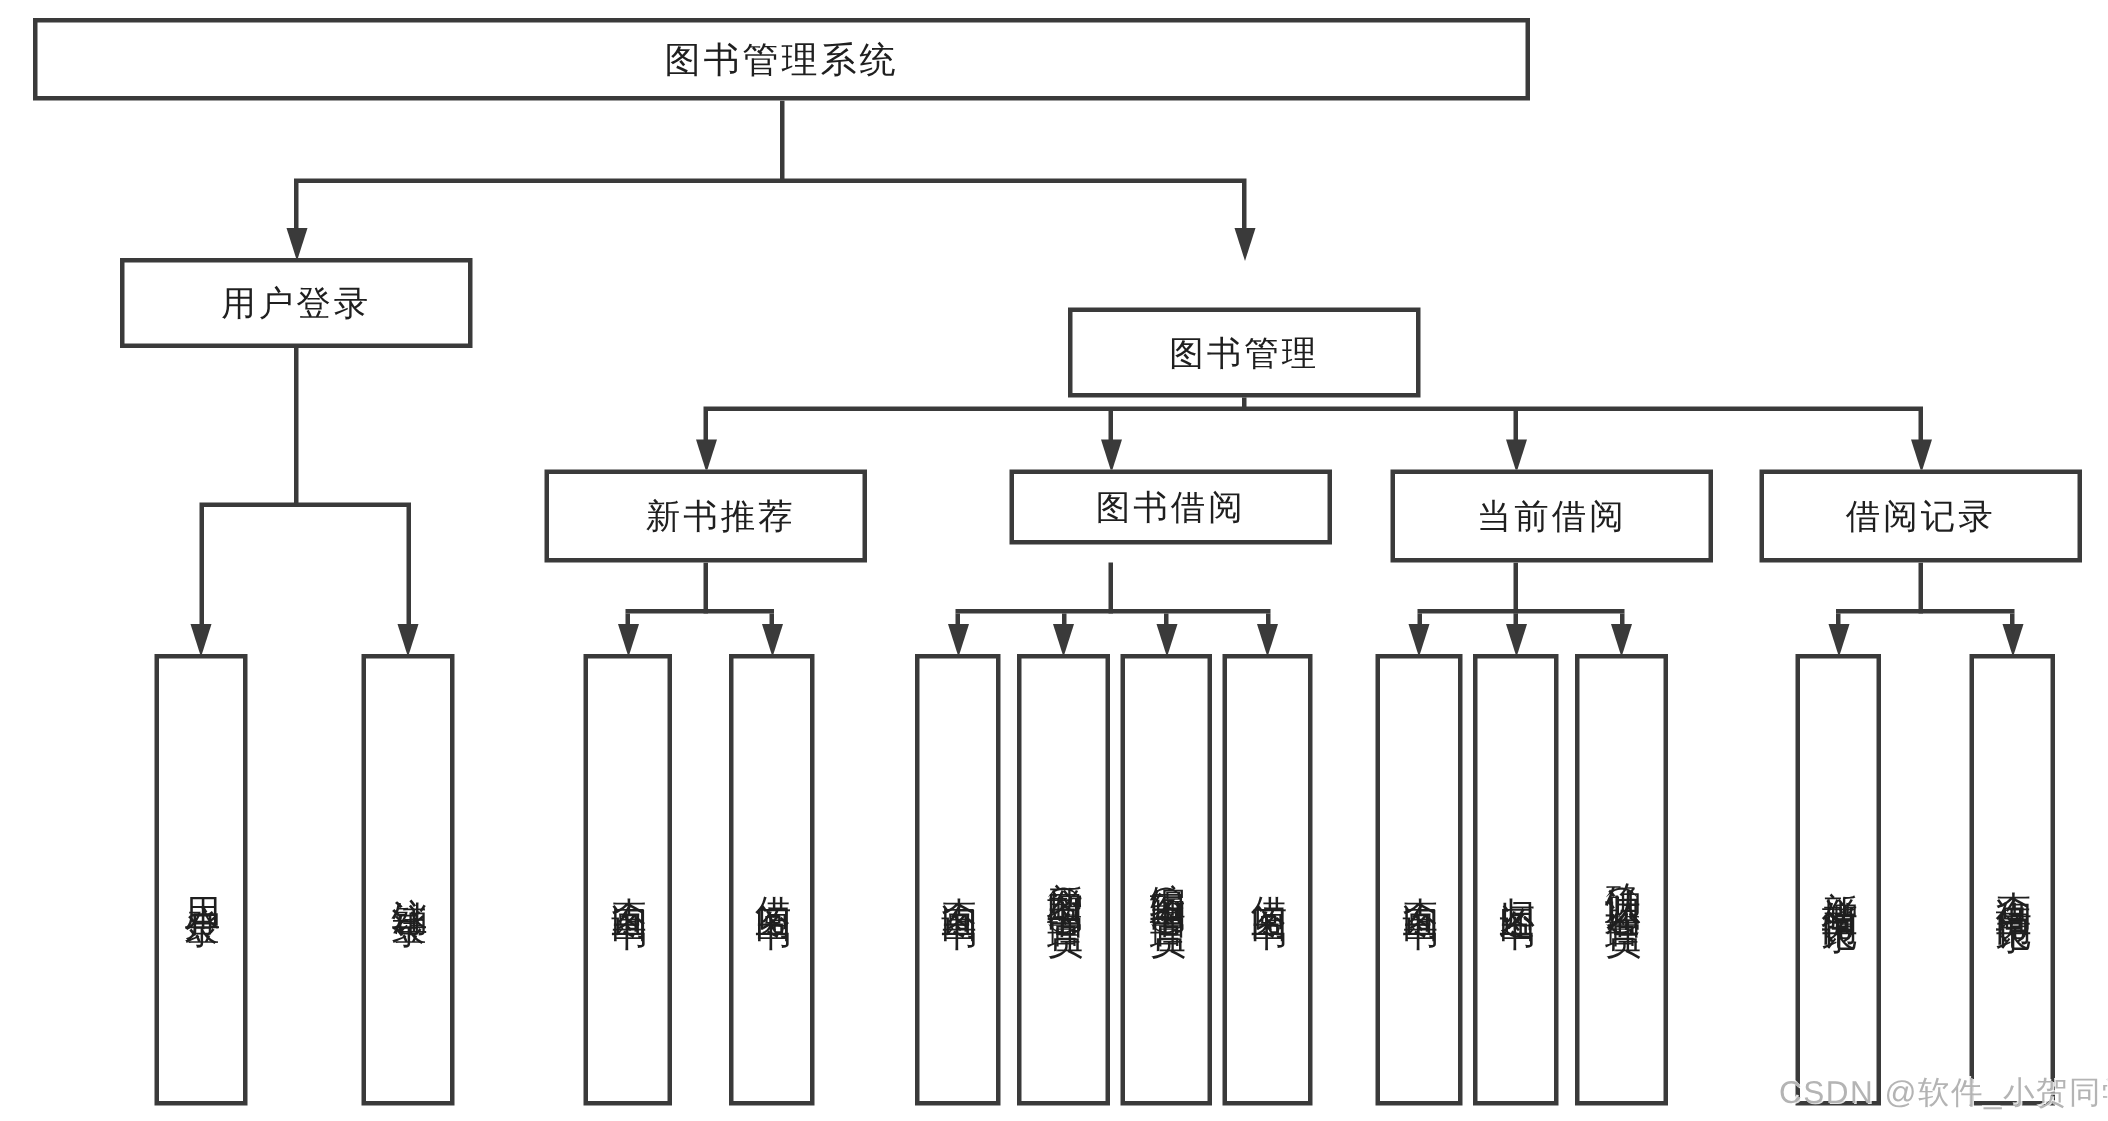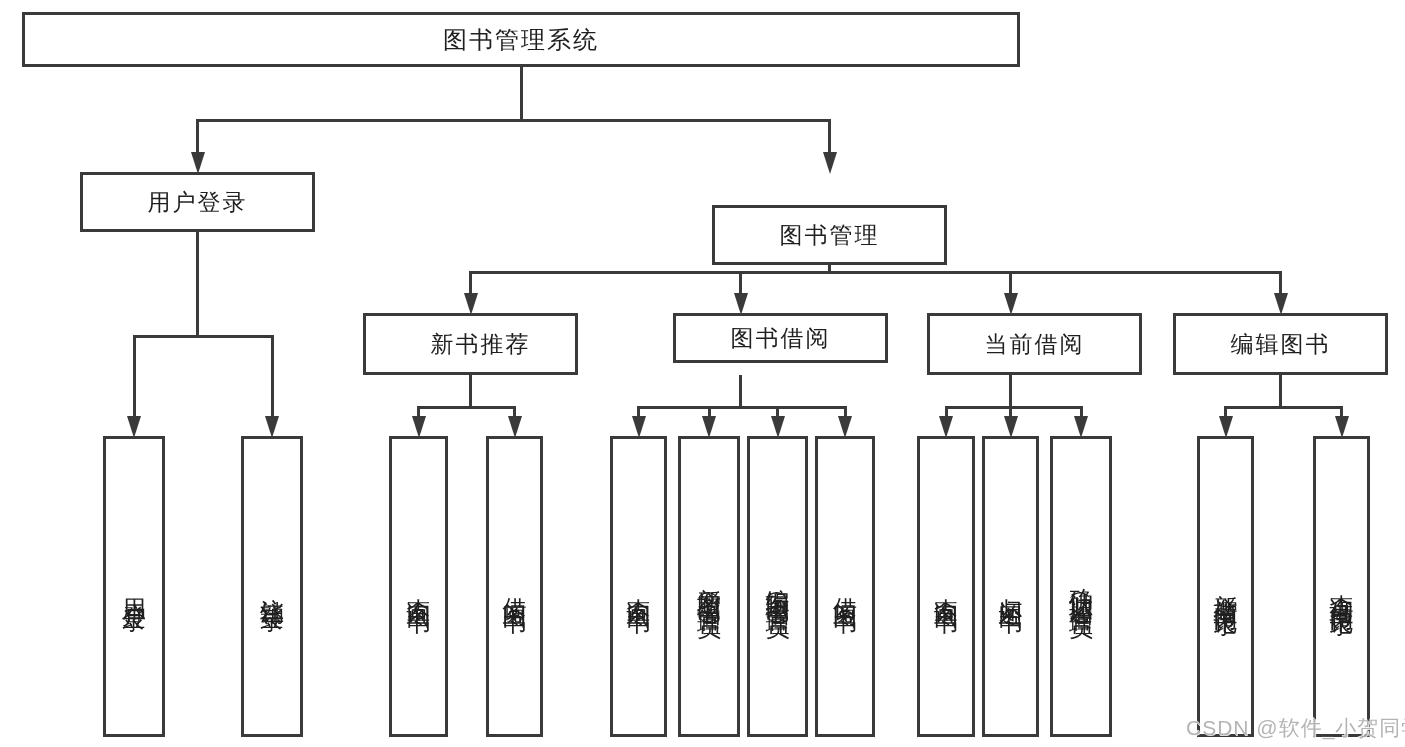--- a/index.html
+++ b/index.html
@@ -135,21 +135,21 @@
       <div class="node" style="left: 363px; top: 313px; width: 215px; height: 62px; padding-left: 20px;">
         <span class="lbl">新书推荐</span>
       </div>
       <div class="node" style="left: 633px; top: 313px; width: 215px; height: 50px; margin-left: 40px;">
         <span class="lbl">图书借阅</span>
       </div>
       <div class="node" style="left: 903px; top: 313px; width: 215px; height: 62px; margin-left: 24px;">
         <span class="lbl">当前借阅</span>
       </div>
       <div class="node" style="left: 1173px; top: 313px; width: 215px; height: 62px;">
-        <span class="lbl">编辑图书</span>
+        <span class="lbl">借阅记录</span>
       </div>
       <div class="node vertical" style="left: 103px; top: 436px; width: 62px; height: 301px;">
         <span class="lbl">用户登录</span>
       </div>
       <div class="node vertical" style="left: 241px; top: 436px; width: 62px; height: 301px;">
         <span class="lbl">注销登录</span>
       </div>
       <div class="node vertical" style="left: 389px; top: 436px; width: 59px; height: 301px;">
         <span class="lbl">查询图书</span>
       </div>

